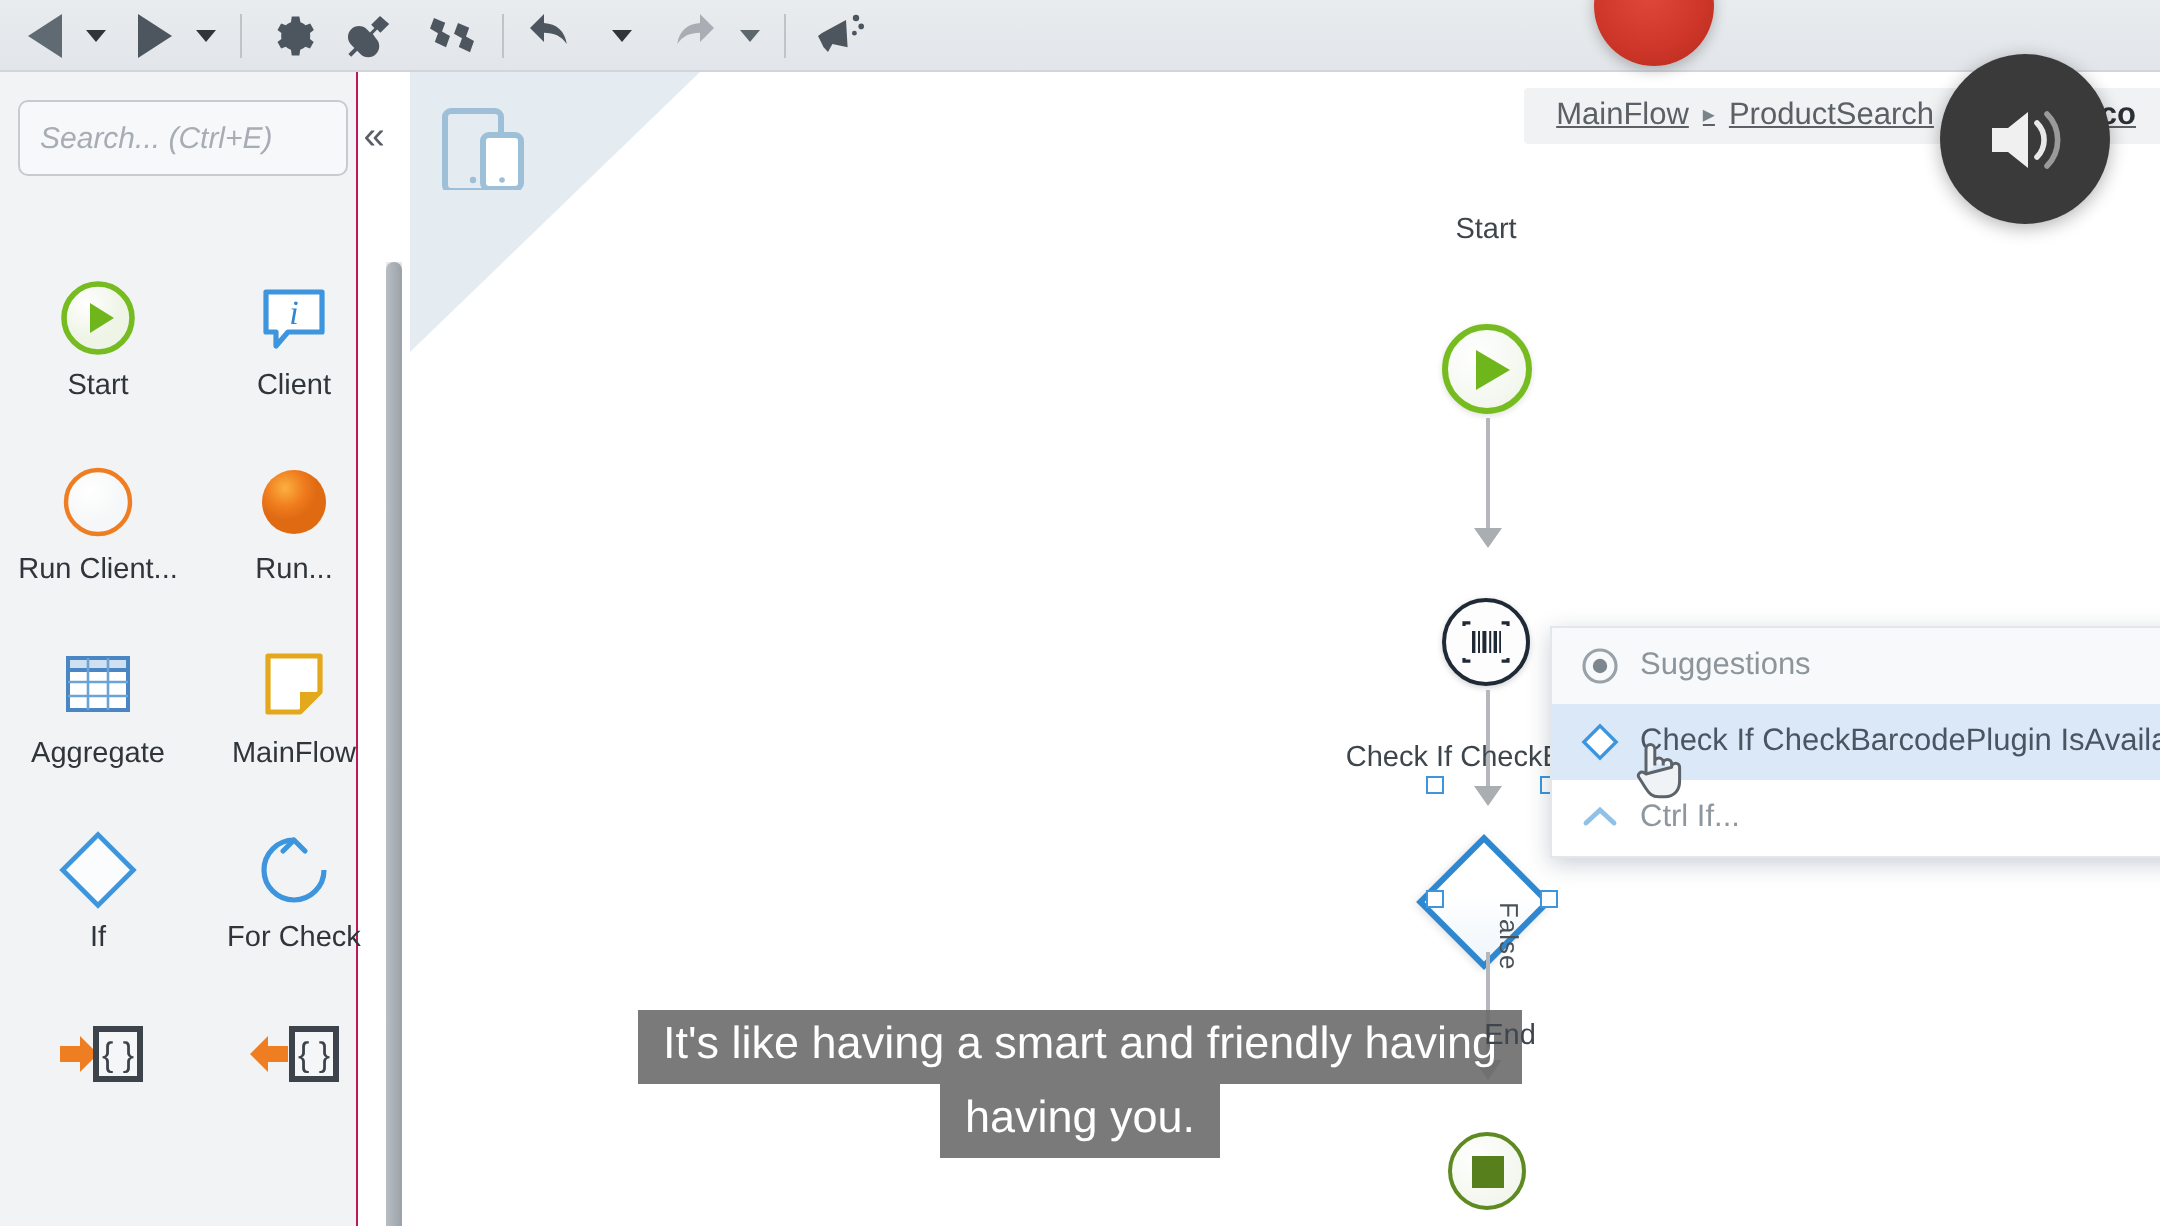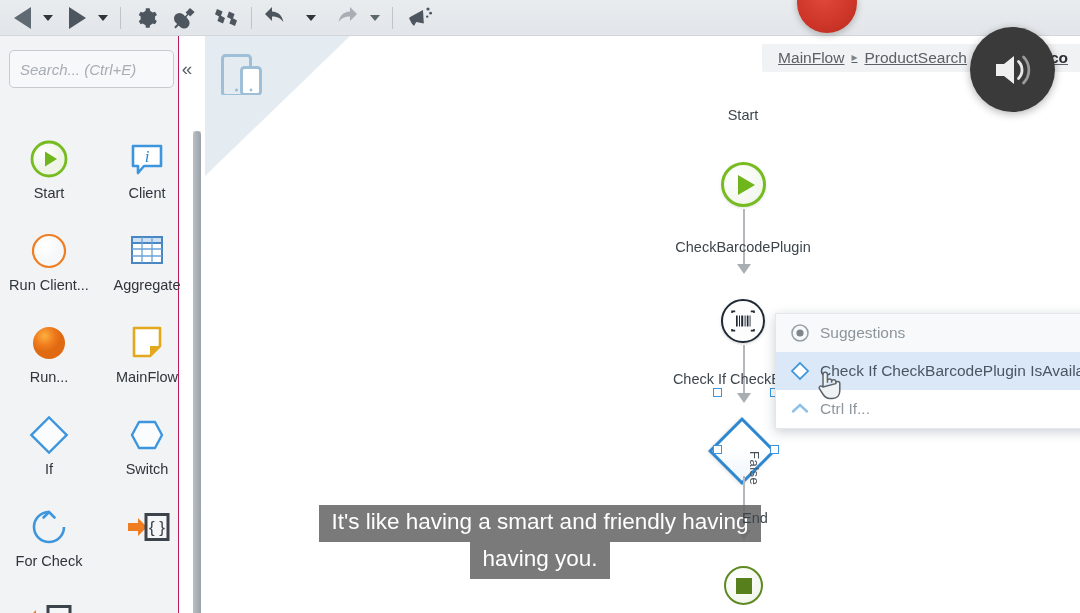--- a/index.html
+++ b/index.html
@@ -388,21 +388,20 @@
 
     <div class="node-label" style="left:498px; top:71px; width:80px;">Start</div>
 
     <div id="node-start">
       <span class="play"></span>
     </div>
 
     <div class="conn-line" style="left:537.5px; top:173px; height:57px;"></div>
     <div class="conn-arrow" style="left:531.5px; top:228px;"></div>
 
-    <div class="node-label" style="left:432px; top:203px; width:212px;">CheckBarcodePlugin</div>
 
     <div id="node-barcode">
       <svg width="26" height="22" viewBox="0 0 26 22">
         <g stroke="#1f2a36" stroke-width="1.6" fill="none">
           <path d="M2 3V1.4h3.2M24 3V1.4h-3.2M2 19v1.6h3.2M24 19v1.6h-3.2"></path>
         </g>
         <g fill="#1f2a36">
           <rect x="6" y="5.5" width="1.7" height="11"></rect>
           <rect x="9" y="5.5" width="1" height="11"></rect>
           <rect x="11.2" y="5.5" width="2" height="11"></rect>
@@ -518,75 +517,67 @@
                   <stop offset="100%" stop-color="#f6f7f8"></stop>
             </radialGradient>
               </defs>
           </svg>
         </span>
         <span class="cap">Run Client...</span>
       </div>
 
       <div class="tool">
         <span class="glyph">
-          <svg width="42" height="38" viewBox="0 0 42 38">
-            <rect x="6" y="5" width="30" height="26" fill="#ffffff" stroke="#4a86c4" stroke-width="2"></rect>
-            <rect x="6" y="5" width="30" height="6" fill="#cfe0f0" stroke="#4a86c4" stroke-width="2"></rect>
-            <g stroke="#6ba3d6" stroke-width="1.3">
-              <path d="M16 5v26M26 5v26M6 17h30M6 24h30"></path>
-            </g>
-          </svg>
-        </span>
-        <span class="cap">Aggregate</span>
-      </div>
-
-      <div class="tool">
-        <span class="glyph">
           <svg width="42" height="42" viewBox="0 0 42 42">
             <defs>
                 <radialGradient id="g3" cx="36%" cy="28%">
               <stop offset="0%" stop-color="#fba martinez"></stop>
                   <stop offset="0%" stop-color="#fbb040"></stop>
               <stop offset="60%" stop-color="#f07c1e"></stop>
                   <stop offset="100%" stop-color="#df6a12"></stop>
             </radialGradient>
               </defs>
             <circle cx="21" cy="21" r="16" fill="url(#g3)"></circle>
           </svg>
         </span>
         <span class="cap">Run...</span>
       </div>
 
       <div class="tool">
         <span class="glyph">
           <svg width="42" height="38" viewBox="0 0 42 38">
+            <rect x="6" y="5" width="30" height="26" fill="#ffffff" stroke="#4a86c4" stroke-width="2"></rect>
+            <rect x="6" y="5" width="30" height="6" fill="#cfe0f0" stroke="#4a86c4" stroke-width="2"></rect>
+            <g stroke="#6ba3d6" stroke-width="1.3">
+              <path d="M16 5v26M26 5v26M6 17h30M6 24h30"></path>
+            </g>
+          </svg>
+        </span>
+        <span class="cap">Aggregate</span>
+      </div>
+
+      <div class="tool">
+        <span class="glyph">
+          <svg width="42" height="38" viewBox="0 0 42 38">
             <path d="M8 4h26v18l-10 10H8z" fill="#ffffff" stroke="#e3a81c" stroke-width="2.6" stroke-linejoin="round"></path>
             <path d="M34 22l-10 10V22z" fill="#e3a81c"></path>
           </svg>
         </span>
         <span class="cap">MainFlow</span>
       </div>
 
       <div class="tool">
         <span class="glyph">
           <svg width="42" height="42" viewBox="0 0 42 42">
             <rect x="8.5" y="8.5" width="25" height="25" transform="rotate(45 21 21)" fill="#fafcfe" stroke="#3d96dd" stroke-width="2.4"></rect>
           </svg>
         </span>
         <span class="cap">If</span>
       </div>
 
-      <div class="tool">
-        <span class="glyph">
-          <svg width="42" height="42" viewBox="0 0 42 42">
-            <path d="M13 8h16l7 13-7 13H13L6 21z" fill="#fafcfe" stroke="#3d96dd" stroke-width="2.4" stroke-linejoin="round"></path>
-          </svg>
-        </span>
-        <span class="cap">Switch</span>
-      </div>
 
       <div class="tool">
         <span class="glyph">
           <svg width="42" height="42" viewBox="0 0 42 42">
             <path d="M21 6a15 15 0 10 15 15" fill="none" stroke="#3d96dd" stroke-width="2.6"></path>
             <path d="M15.5 11.5L21 6l5.5 5.5" fill="none" stroke="#3d96dd" stroke-width="2.6" stroke-linejoin="round" stroke-linecap="round"></path>
           </svg>
         </span>
         <span class="cap">For Check</span>
       </div>

